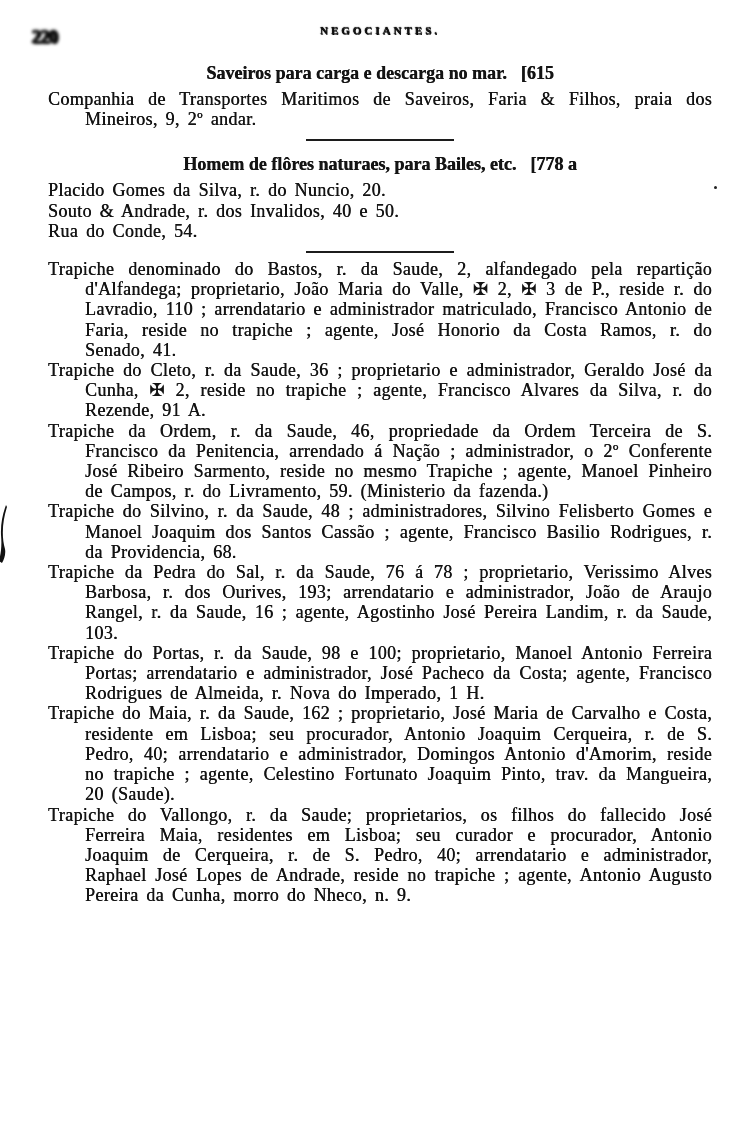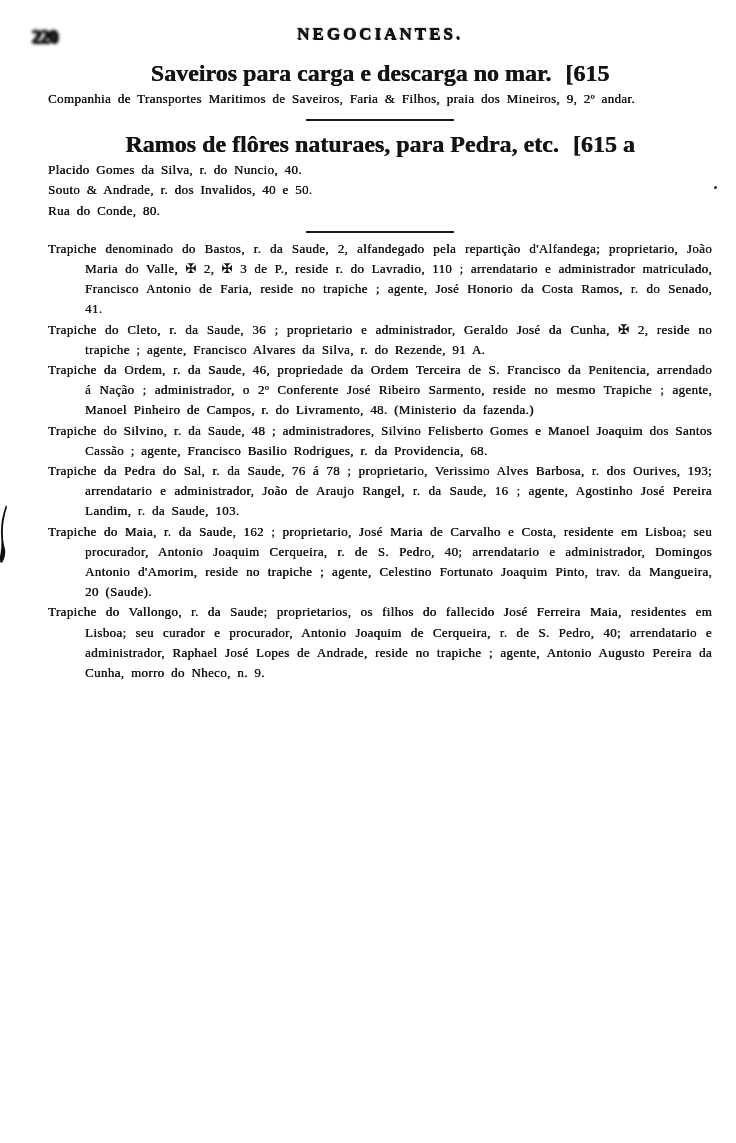--- a/index.html
+++ b/index.html
@@ -24,36 +24,36 @@
     height:26px;
   }
   .page-number{
     position:absolute;left:-16px;top:2px;
     font-weight:bold;font-size:19px;letter-spacing:-1px;
     filter:blur(1.6px);
     text-shadow:0 0 2px #000, 1px 1px 0 #000, -1px 0 0 #000;
   }
   .head-title{
     text-align:center;
-    font-weight:bold;font-size:17px;letter-spacing:3px;
+    font-weight:bold;font-size:11px;letter-spacing:3px;
     text-shadow:0 0 1.2px #000, 0.5px 0.5px 0 #000;
   }
   
   .section-heading{
     text-align:center;
     font-weight:bold;
-    font-size:24px;line-height:21px;
+    font-size:18px;line-height:21px;
     margin:13px 0 5px 0;
     text-shadow:0.4px 0 0 currentColor;
   }
   .section-heading .ref{padding-left:14px;font-weight:bold;}
   
   .entries p{
     margin:0;
-    font-size:13px;line-height:20.2px;
+    font-size:18px;line-height:20.2px;
     letter-spacing:0.35px;word-spacing:3px;
     text-align:justify;
     padding-left:37px;text-indent:-37px;
     text-shadow:0.35px 0 0 currentColor;
   }
   .divider{
     border:none;
     border-top:2.5px solid #1c1c1c;
     width:148px;
     margin:10px auto 6px auto;
@@ -85,34 +85,35 @@
     <h2 class="section-heading">
       <span>Saveiros para carga e descarga no mar.</span><span class="ref">[615</span>
     </h2>
     <div class="entries">
       <p>Companhia de Transportes Maritimos de Saveiros, Faria &amp; Filhos, praia dos Mineiros, 9, 2º andar.</p>
     </div>
 
     <hr class="divider">
 
     <h2 class="section-heading">
-      <span>Ramos de flôres naturaes, para Pedra, etc.</span><span class="ref">[615 a</span>
+      <span>Homem de flôres naturaes, para Bailes, etc.</span><span class="ref">[778 a</span>
     </h2>
     <div class="entries">
-      <p>Placido Gomes da Silva, r. do Nuncio, 40.</p>
+      <p>Placido Gomes da Silva, r. do Nuncio, 20.</p>
       <p>Souto &amp; Andrade, r. dos Invalidos, 40 e 50.</p>
-      <p>Rua do Conde, 80.</p>
+      <p>Rua do Conde, 54.</p>
     </div>
 
     <hr class="divider">
 
     <div class="entries">
       <p>Trapiche denominado do Bastos, r. da Saude, 2, alfandegado pela repartição d'Alfandega; proprietario, João Maria do Valle, ✠ 2, ✠ 3 de P., reside r. do Lavradio, 110 ; arrendatario e administrador matriculado, Francisco Antonio de Faria, reside no trapiche ; agente, José Honorio da Costa Ramos, r. do Senado, 41.</p>
       <p>Trapiche do Cleto, r. da Saude, 36 ; proprietario e administrador, Geraldo José da Cunha, ✠ 2, reside no trapiche ; agente, Francisco Alvares da Silva, r. do Rezende, 91 A.</p>
-      <p>Trapiche da Ordem, r. da Saude, 46, propriedade da Ordem Terceira de S. Francisco da Penitencia, arrendado á Nação ; administrador, o 2º Conferente José Ribeiro Sarmento, reside no mesmo Trapiche ; agente, Manoel Pinheiro de Campos, r. do Livramento, 48. (Ministerio da fazenda.)</p>
+      <p>Trapiche da Ordem, r. da Saude, 46, propriedade da Ordem Terceira de S. Francisco da Penitencia, arrendado á Nação ; administrador, o 2º Conferente José Ribeiro Sarmento, reside no mesmo Trapiche ; agente, Manoel Pinheiro de Campos, r. do Livramento, 59. (Ministerio da fazenda.)</p>
       <p>Trapiche do Silvino, r. da Saude, 48 ; administradores, Silvino Felisberto Gomes e Manoel Joaquim dos Santos Cassão ; agente, Francisco Basilio Rodrigues, r. da Providencia, 68.</p>
       <p>Trapiche da Pedra do Sal, r. da Saude, 76 á 78 ; proprietario, Verissimo Alves Barbosa, r. dos Ourives, 193; arrendatario e administrador, João de Araujo Rangel, r. da Saude, 16 ; agente, Agostinho José Pereira Landim, r. da Saude, 103.</p>
+      <p>Trapiche do Portas, r. da Saude, 98 e 100; proprietario, Manoel Antonio Ferreira Portas; arrendatario e administrador, José Pacheco da Costa; agente, Francisco Rodrigues de Almeida, r. Nova do Imperado, 1 H.</p>
       <p>Trapiche do Maia, r. da Saude, 162 ; proprietario, José Maria de Carvalho e Costa, residente em Lisboa; seu procurador, Antonio Joaquim Cerqueira, r. de S. Pedro, 40; arrendatario e administrador, Domingos Antonio d'Amorim, reside no trapiche ; agente, Celestino Fortunato Joaquim Pinto, trav. da Mangueira, 20 (Saude).</p>
       <p>Trapiche do Vallongo, r. da Saude; proprietarios, os filhos do fallecido José Ferreira Maia, residentes em Lisboa; seu curador e procurador, Antonio Joaquim de Cerqueira, r. de S. Pedro, 40; arrendatario e administrador, Raphael José Lopes de Andrade, reside no trapiche ; agente, Antonio Augusto Pereira da Cunha, morro do Nheco, n. 9.</p>
     </div>
 
   </div>
 </div>
 
 </body></html>

